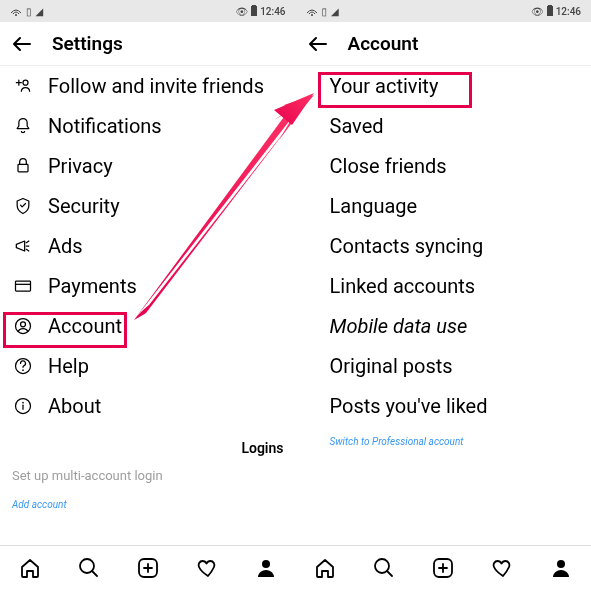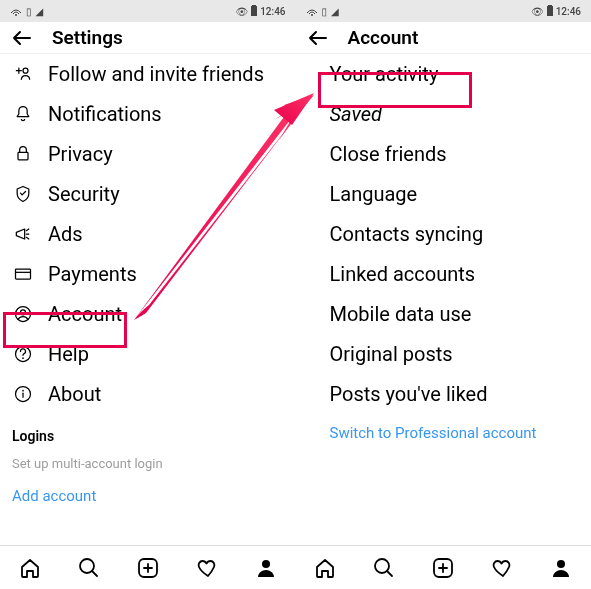--- a/index.html
+++ b/index.html
@@ -2,30 +2,30 @@
 <html><head>
   <meta charset="utf-8">
   <style>
     * { margin: 0; padding: 0; box-sizing: border-box; }
     body { font-family: -apple-system, BlinkMacSystemFont, 'Segoe UI', Roboto, sans-serif; width: 591px; height: 589px; background: #fff; position: relative; overflow: hidden; }
     .container { display: flex; width: 100%; height: 100%; }
     .pane { width: 50%; display: flex; flex-direction: column; position: relative; }
     .status-bar { height: 22px; background: #e8e8e8; display: flex; justify-content: space-between; align-items: center; padding: 0 10px; font-size: 10px; color: #444; }
     .status-icons { display: flex; gap: 4px; align-items: center; }
     .status-time { display: flex; gap: 2px; align-items: center; font-weight: 500; }
-    .header { height: 32px; display: flex; align-items: center; padding: 0 10px; border-bottom: 1px solid #eee; }
+    .header { height: 44px; display: flex; align-items: center; padding: 0 10px; border-bottom: 1px solid #eee; }
     .back-arrow { width: 24px; height: 24px; cursor: pointer; }
     .header-title { font-size: 19px; font-weight: 600; margin-left: 18px; color: #000; }
     .list { flex: 1; overflow-y: auto; }
     .list-item { height: 40px; display: flex; align-items: center; padding: 0 12px; cursor: pointer; }
     .list-item .icon { width: 22px; height: 22px; margin-right: 14px; display: flex; align-items: center; justify-content: center; }
     .list-item .label { font-size: 20px; color: #000; }
-    .section-header { padding: 14px 12px 6px; font-size: 14px; font-weight: 600; color: #000; }
+    .section-header { padding: 14px 12px 6px; font-size: 14px; font-weight: 600; color: #000; text-align: right; }
     .subtext { padding: 6px 12px; font-size: 13px; color: #9e9e9e; }
-    .link-item { padding: 10px 12px; font-size: 15px; color: #3897f0; cursor: pointer; }
+    .link-item { padding: 10px 12px; font-size: 10px; color: #3897f0; cursor: pointer; font-style: italic; }
     .bottom-nav { height: 44px; border-top: 1px solid #ddd; display: flex; justify-content: space-around; align-items: center; }
     .nav-icon { width: 24px; height: 24px; cursor: pointer; }
     .highlight-box { position: absolute; border: 3px solid #e6004c; pointer-events: none; z-index: 10; }
     .highlight-account { left: 3px; top: 312px; width: 124px; height: 36px; }
     .highlight-activity { left: 22px; top: 72px; width: 154px; height: 36px; }
     .arrow-annotation { position: absolute; left: 124px; top: 85px; width: 200px; height: 240px; z-index: 9; pointer-events: none; }
     svg { display: block; }
   </style>
 </head>
 <body>
@@ -204,36 +204,36 @@
         <svg viewBox="0 0 24 24" width="24" height="24">
             <path d="M20 12H4M10 6l-6 6 6 6" stroke="#000" stroke-width="2" fill="none" stroke-linecap="round" stroke-linejoin="round"></path>
           </svg>
       </span>
       <span class="header-title">Account</span>
     </div>
     <div class="list">
       <div class="list-item" style="padding-left:34px;">
           <span class="label">Your activity</span>
         </div>
+      <div class="list-item" style="padding-left:34px;">
+          <span class="label">Saved</span>
+        </div>
+      <div class="list-item" style="padding-left:34px;">
+          <span class="label">Close friends</span>
+        </div>
+      <div class="list-item" style="padding-left:34px;">
+          <span class="label">Language</span>
+        </div>
+      <div class="list-item" style="padding-left:34px;">
+          <span class="label">Contacts syncing</span>
+        </div>
+      <div class="list-item" style="padding-left:34px;">
+          <span class="label">Linked accounts</span>
+        </div>
       <div class="list-item" style="padding-left:34px;font-style:italic;">
-          <span class="label">Saved</span>
-        </div>
-      <div class="list-item" style="padding-left:34px;">
-          <span class="label">Close friends</span>
-        </div>
-      <div class="list-item" style="padding-left:34px;">
-          <span class="label">Language</span>
-        </div>
-      <div class="list-item" style="padding-left:34px;">
-          <span class="label">Contacts syncing</span>
-        </div>
-      <div class="list-item" style="padding-left:34px;">
-          <span class="label">Linked accounts</span>
-        </div>
-      <div class="list-item" style="padding-left:34px;">
           <span class="label">Mobile data use</span>
         </div>
       <div class="list-item" style="padding-left:34px;">
           <span class="label">Original posts</span>
         </div>
       <div class="list-item" style="padding-left:34px;">
           <span class="label">Posts you've liked</span>
         </div>
       <div class="link-item" style="padding-left:34px;">Switch to Professional account</div>
     </div>

